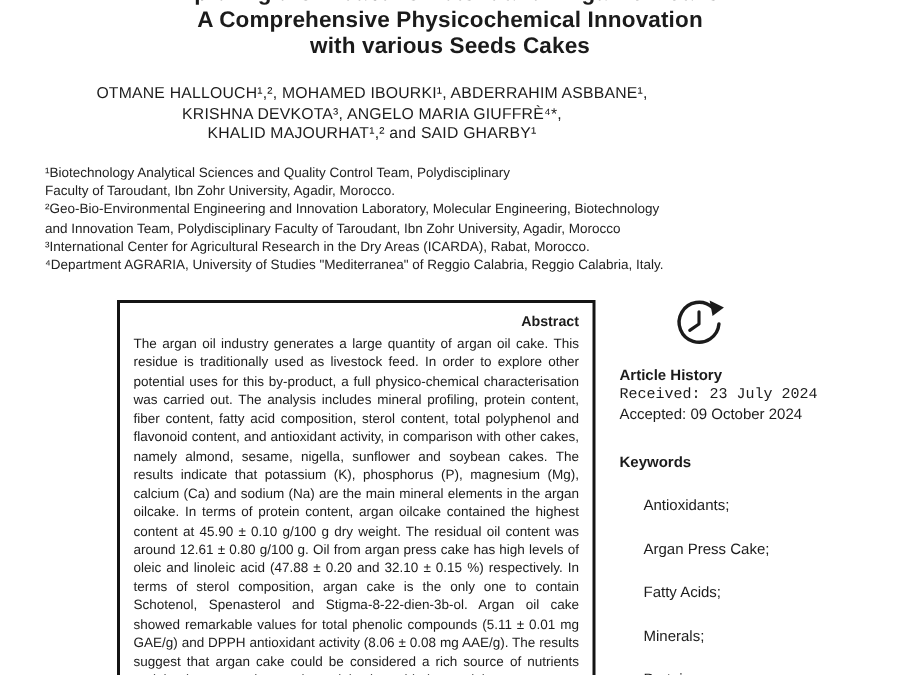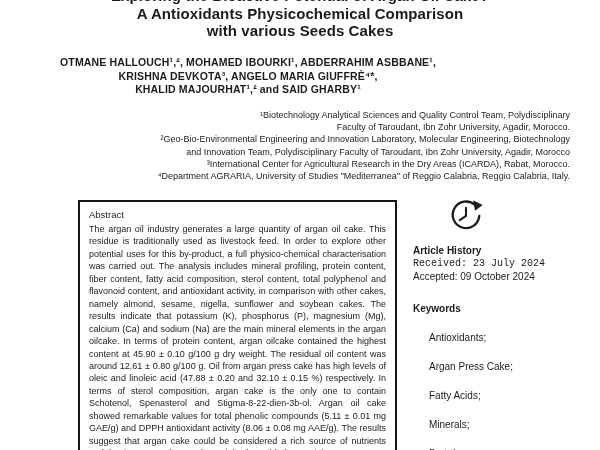--- a/index.html
+++ b/index.html
@@ -17,43 +17,43 @@
   .title-block {
     position: absolute; top: -13px; left: 0; width: 600px;
     text-align: center; font-weight: bold;
     font-size: 15px; line-height: 17.5px;
     letter-spacing: 0.1px;
   }
 
   
   .authors-block {
     position: absolute; top: 56px; left: 0; width: 496px;
-    text-align: center; font-weight: bold;
+    text-align: center; font-weight: normal;
     font-size: 10.5px; line-height: 13.5px;
     letter-spacing: 0.15px;
   }
 
   
   .affils-block {
     position: absolute; top: 109px; left: 30px; width: 540px;
-    text-align: right;
+    text-align: left;
     font-size: 9px; line-height: 12.2px;
     color: #222;
   }
 
   
   .abstract-box {
     position: absolute; left: 78px; top: 200px;
     width: 319px; height: 268px;
     box-sizing: border-box;
     border: 2px solid #141414;
     padding: 7px 9px 0 9px;
     background: #fff;
   }
-  .abstract-heading { font-weight: normal; font-size: 9.5px; margin: 0 0 3px 0; }
+  .abstract-heading { font-weight: bold; font-size: 9.5px; margin: 0 0 3px 0; text-align: right; }
   .abstract-text {
     font-size: 9px; line-height: 12.45px;
     text-align: justify;
     margin: 0;
   }
 
   
   .right-col {
     position: absolute; left: 413px; top: 196px; width: 122px;
     font-size: 10px; line-height: 13px;
@@ -65,21 +65,21 @@
   .keywords-block { margin-top: 19px; }
   .kw-item { margin: 16px; }
 </style>
 </head>
 <body>
 
 <div class="page">
 
   <div class="title-block">
     <div>Exploring the Bioactive Potential of Argan Oil Cake?</div>
-    <div>A Antioxidants Physicochemical Comparison</div>
+    <div>A Comprehensive Physicochemical Innovation</div>
     <div>with various Seeds Cakes</div>
   </div>
 
   <div class="authors-block">
     <div>OTMANE HALLOUCH¹,², MOHAMED IBOURKI¹, ABDERRAHIM ASBBANE¹,</div>
     <div>KRISHNA DEVKOTA³, ANGELO MARIA GIUFFRÈ⁴*,</div>
     <div>KHALID MAJOURHAT¹,² and SAID GHARBY¹</div>
   </div>
 
   <div class="affils-block">

